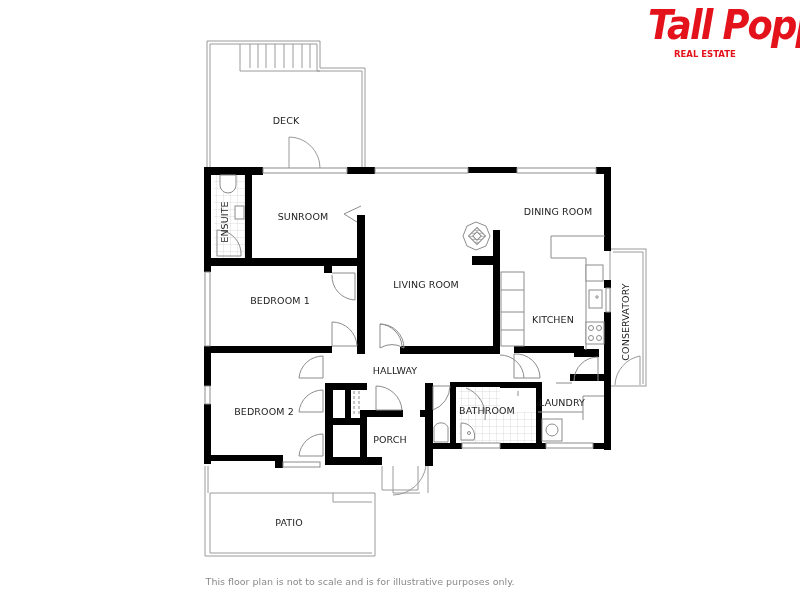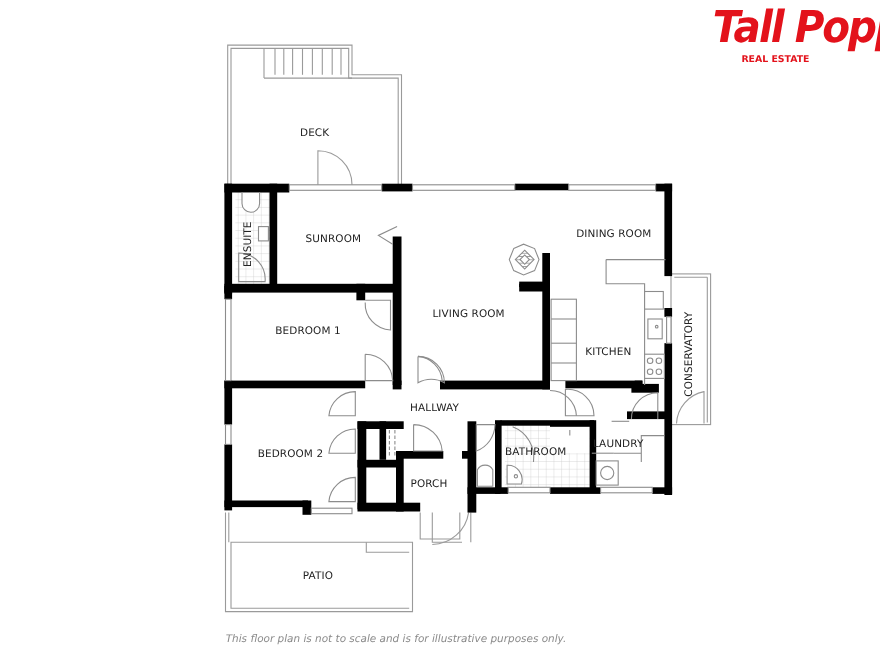--- a/index.html
+++ b/index.html
@@ -2,21 +2,21 @@
 <html><head>
 <meta charset="utf-8">
 <style>
   html, body { margin:0; padding:0; background:#ffffff; }
   body { width:800px; height:600px; position:relative; overflow:hidden; font-family:"DejaVu Sans", sans-serif; }
   #plan { position:absolute; left:0; top:0; width:800px; height:600px; }
   .room-label { font-family:"DejaVu Sans", sans-serif; font-size:9.5px; fill:#222; letter-spacing:0.1px; }
   .logo { position:absolute; left:648px; top:4px; width:160px; height:60px; }
   .logo-main { position:absolute; left:0; top:-2px; font-family:"DejaVu Sans", sans-serif; font-weight:bold; font-style:italic; font-size:40px; color:#e3121b; letter-spacing:-2px; white-space:nowrap; transform:scaleX(0.92); transform-origin:left; }
   .logo-sub { position:absolute; left:6px; top:45px; font-family:"DejaVu Sans", sans-serif; font-weight:bold; font-size:8.5px; color:#e3121b; letter-spacing:0px;margin-left:20px; }
-  .disclaimer { position:absolute; left:0; width:720px; top:576px; text-align:center; font-family:"DejaVu Sans", sans-serif; font-style:italic; font-size:9.5px; color:#8a8a8a; }
+  .disclaimer { position:absolute; left:0; width:720px; top:576px; text-align:center; font-family:"DejaVu Sans", sans-serif; font-size:9.5px; color:#8a8a8a; }
 </style>
 </head>
 <body>
 
 <div class="logo">
   <div class="logo-main">Tall Popp</div>
   <div class="logo-sub">REAL ESTATE</div>
 </div>
 
 <svg id="plan" viewBox="0 0 800 600" xmlns="http://www.w3.org/2000/svg">

